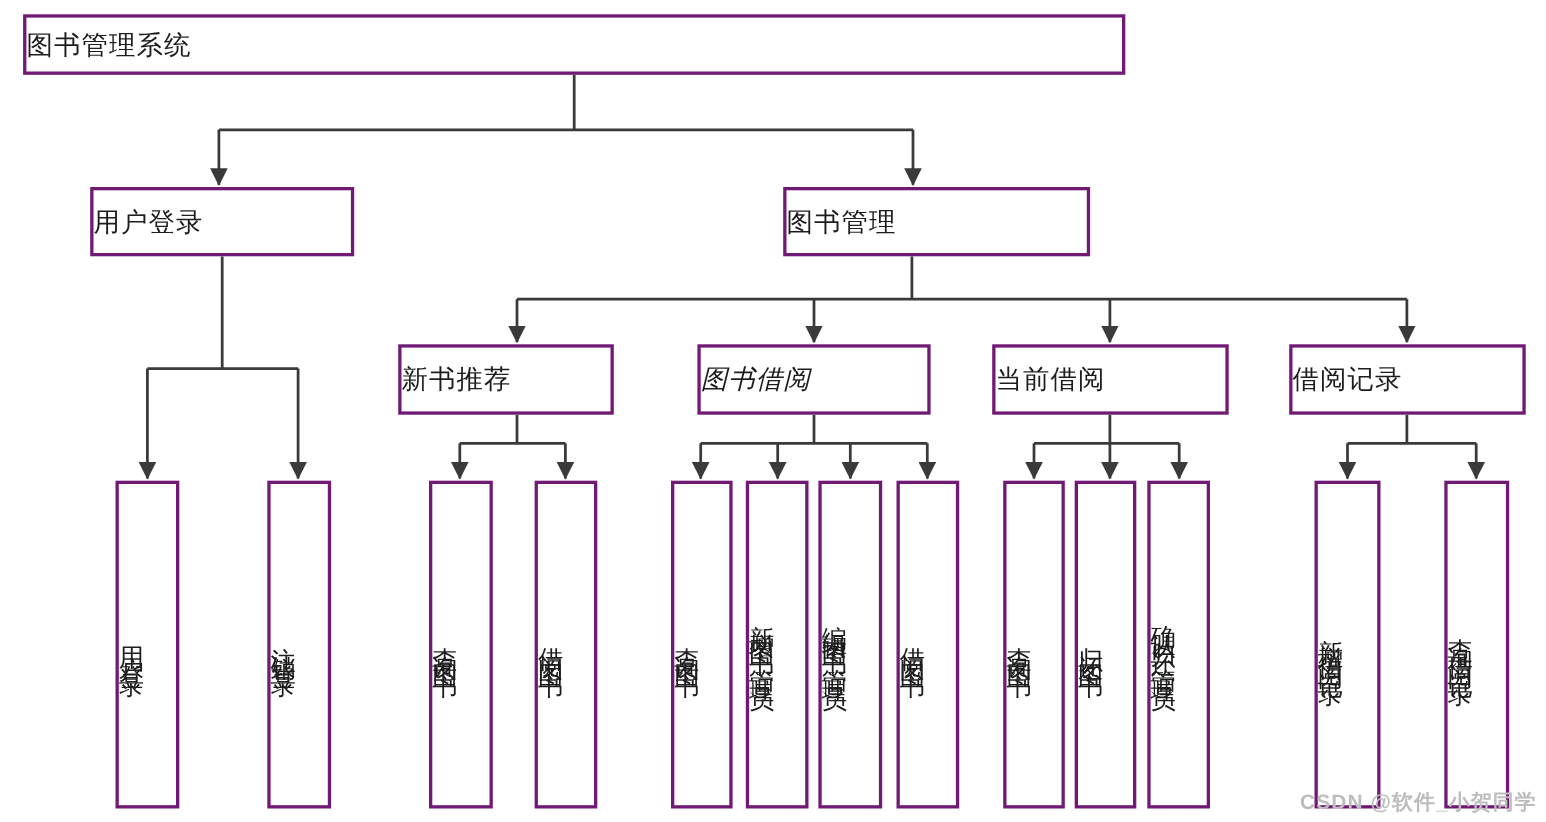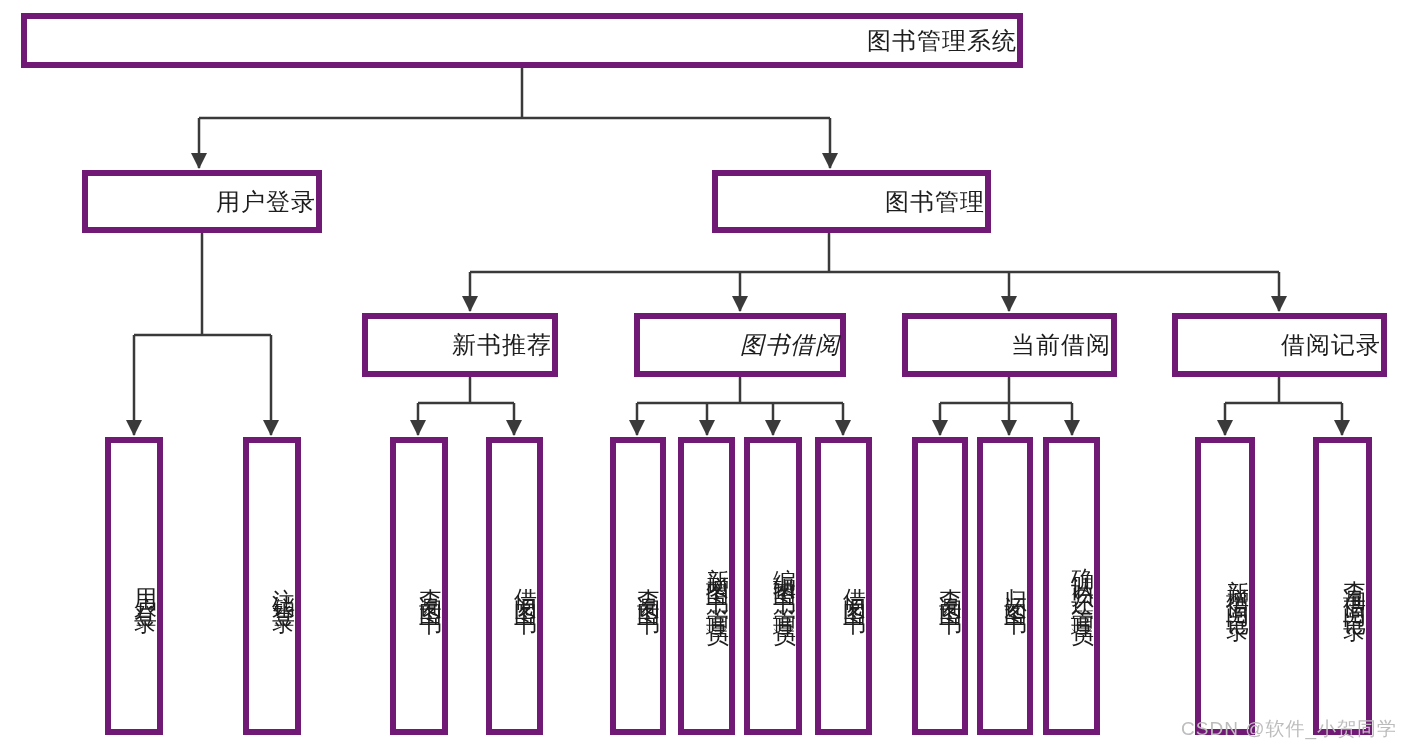--- a/index.html
+++ b/index.html
@@ -17,25 +17,25 @@
   }
   #wires {
     position: absolute;
     left: 0; top: 0;
     width: 1405px; height: 747px;
     pointer-events: none;
   }
   .node {
     position: absolute;
     box-sizing: border-box;
-    border: 6px solid #701a75;
+    border: 3px solid #701a75;
     background: #ffffff;
     display: flex;
     align-items: center;
-    justify-content: flex-end;
+    justify-content: flex-start;
     color: #1d1d1d;
     font-size: 24px;
     letter-spacing: 1px;
     white-space: nowrap;
   }
   .node.root   { left: 21px;  top: 13px;  width: 1002px; height: 55px; }
   .node.lvl2   { top: 170px; height: 63px; }
   .node.lvl3   { top: 313px; height: 64px; }
   .node.leaf   { top: 437px; height: 298px; }
   .vtext {
@@ -47,20 +47,21 @@
     color: #1d1d1d;
   }
   #watermark {
     position: absolute;
     right: 8px;
     bottom: 5px;
     font-size: 19px;
     color: #bdbdbd;
     letter-spacing: 1px;
     white-space: nowrap;
+    font-weight: bold;
   }
 </style>
 </head>
 <body>
 
 <div id="stage">
 
   <svg id="wires" viewBox="0 0 1405 747" xmlns="http://www.w3.org/2000/svg">
     <defs>
       <marker id="arrow" markerUnits="userSpaceOnUse" markerWidth="18" markerHeight="16" refX="15" refY="8" orient="auto">
@@ -114,21 +115,21 @@
   <div class="node lvl2" style="left:712px; width:279px;">
     <span>图书管理</span>
   </div>
 
   <div class="node lvl3" style="left:362px; width:196px;">
     <span>新书推荐</span>
   </div>
   <div class="node lvl3" style="left:634px; width:212px;font-style:italic;">
     <span>图书借阅</span>
   </div>
-  <div class="node lvl3" style="left:902px; width:215px;padding-left:44px;">
+  <div class="node lvl3" style="left:902px; width:215px;">
     <span>当前借阅</span>
   </div>
   <div class="node lvl3" style="left:1172px; width:215px;">
     <span>借阅记录</span>
   </div>
 
   <div class="node leaf" style="left:105px; width:58px;">
     <span class="vtext">用户登录</span>
   </div>
   <div class="node leaf" style="left:243px; width:58px;">

